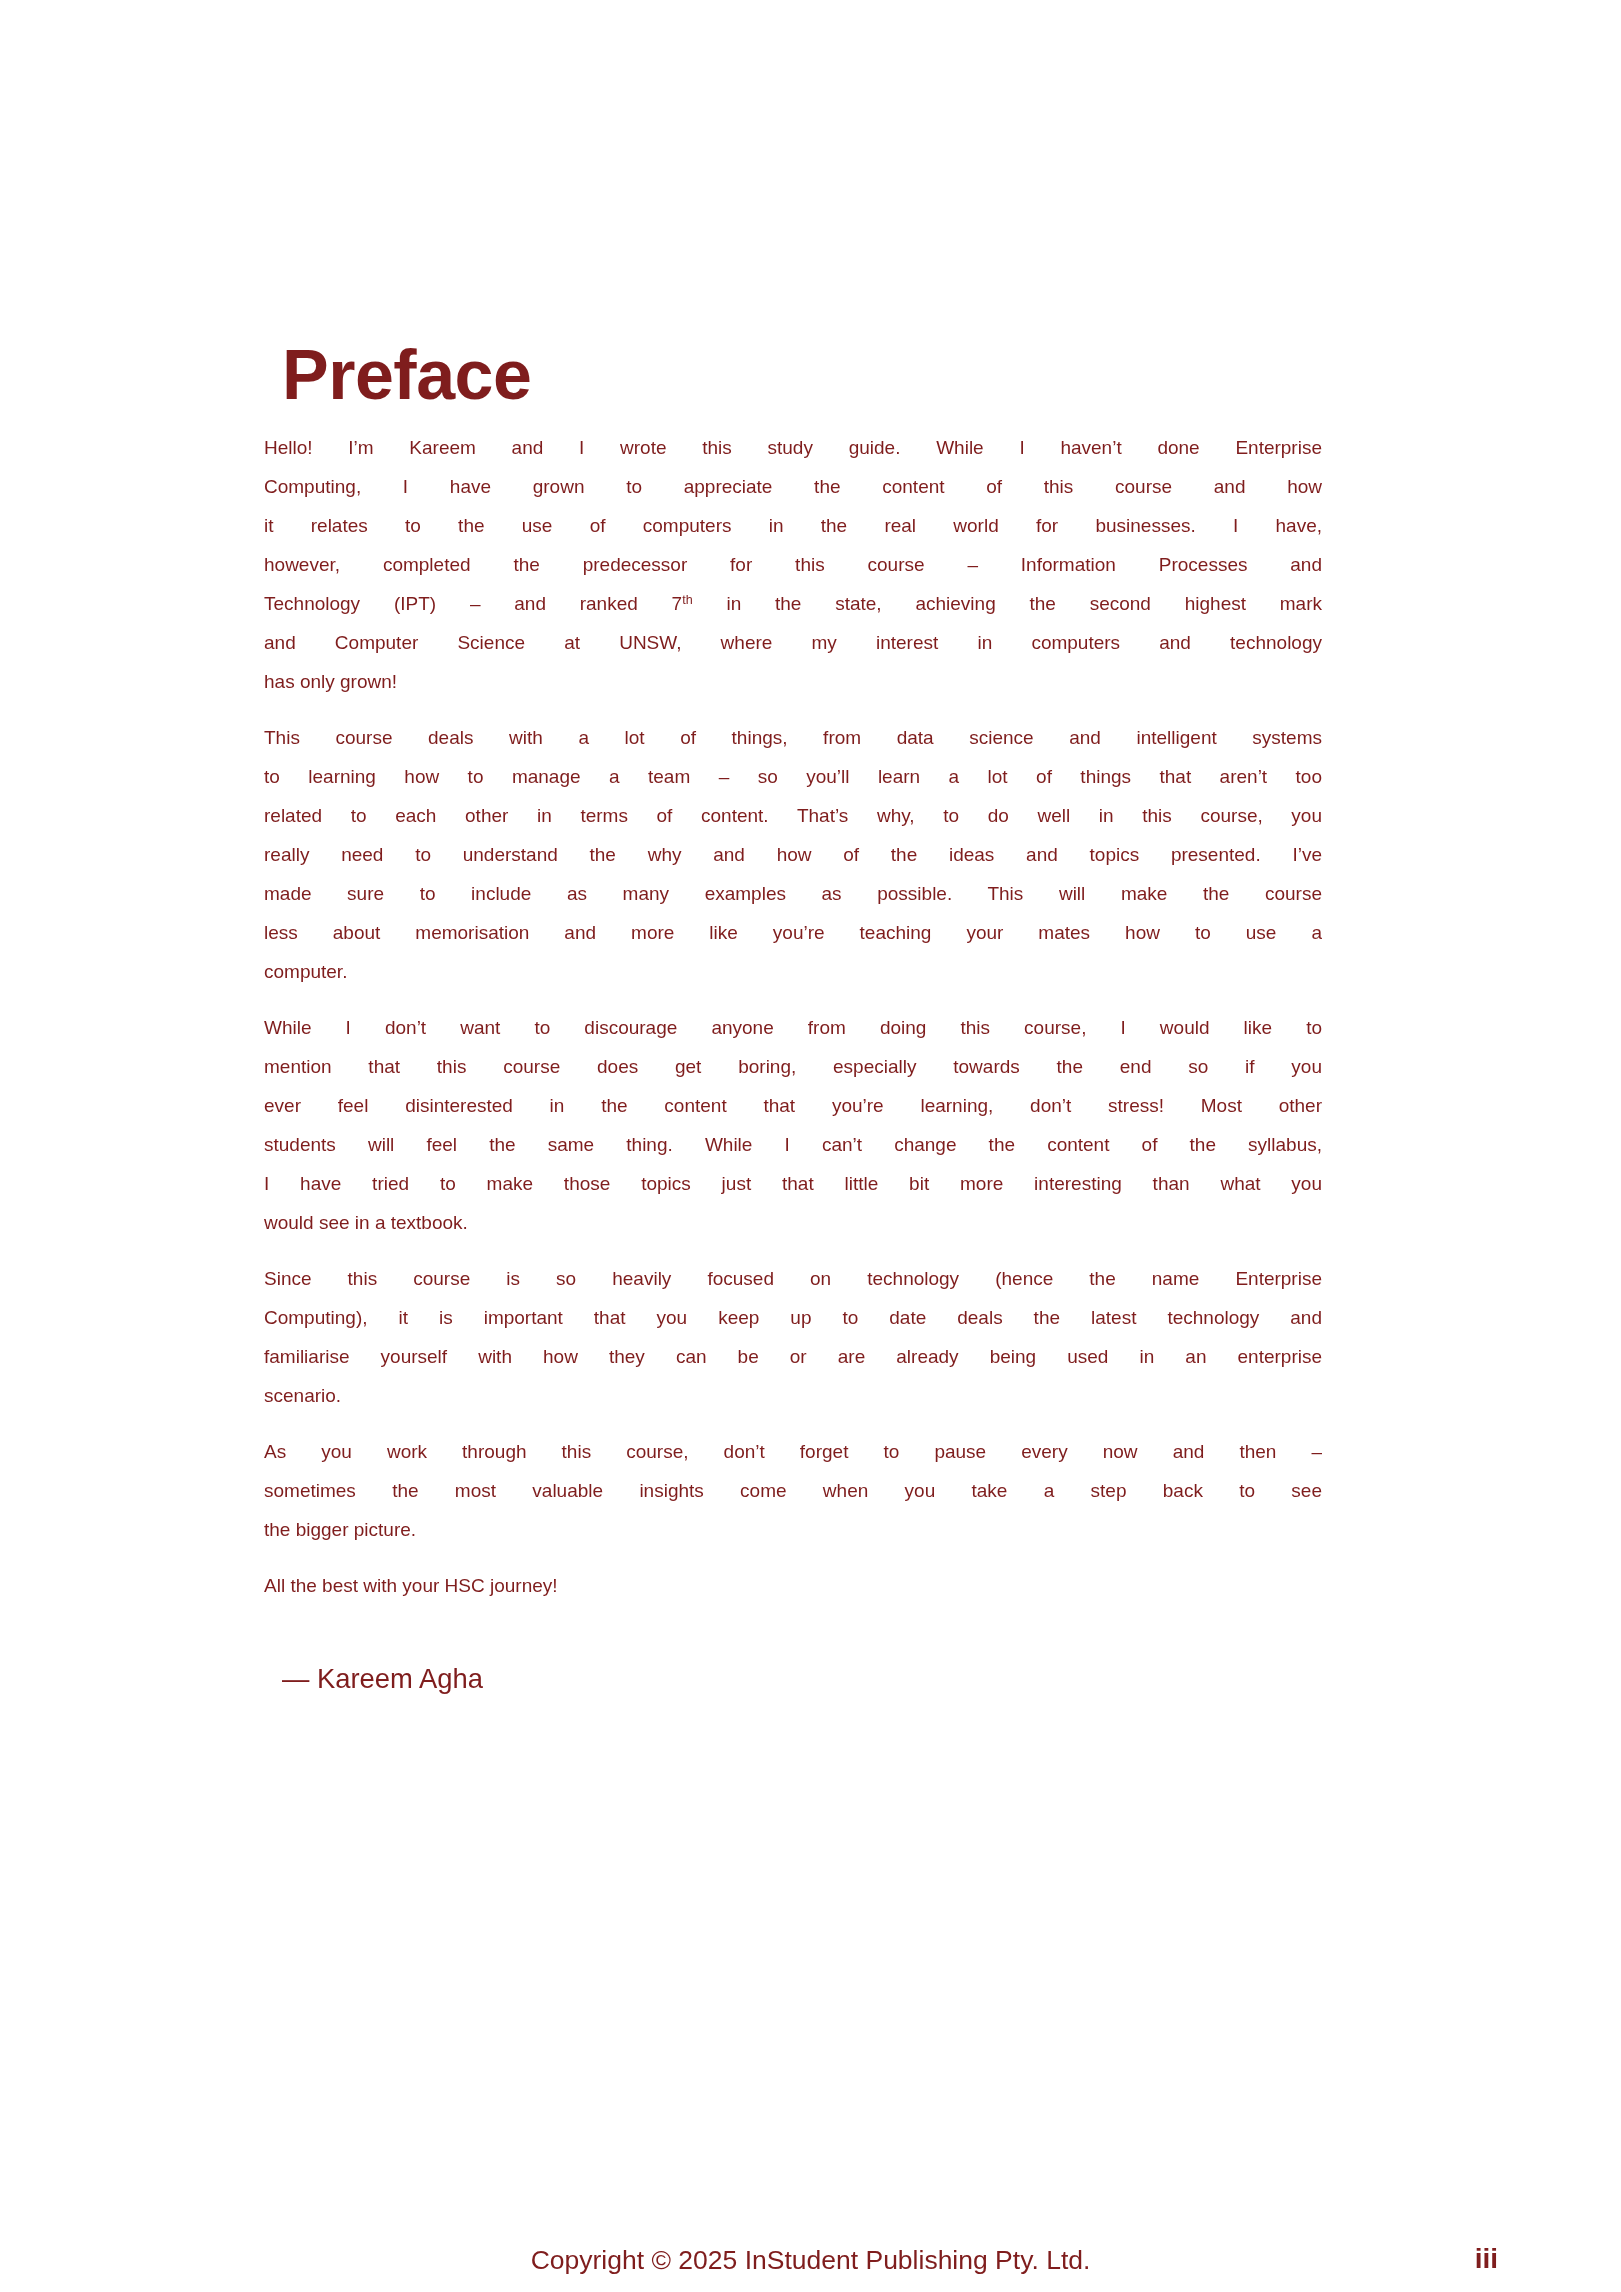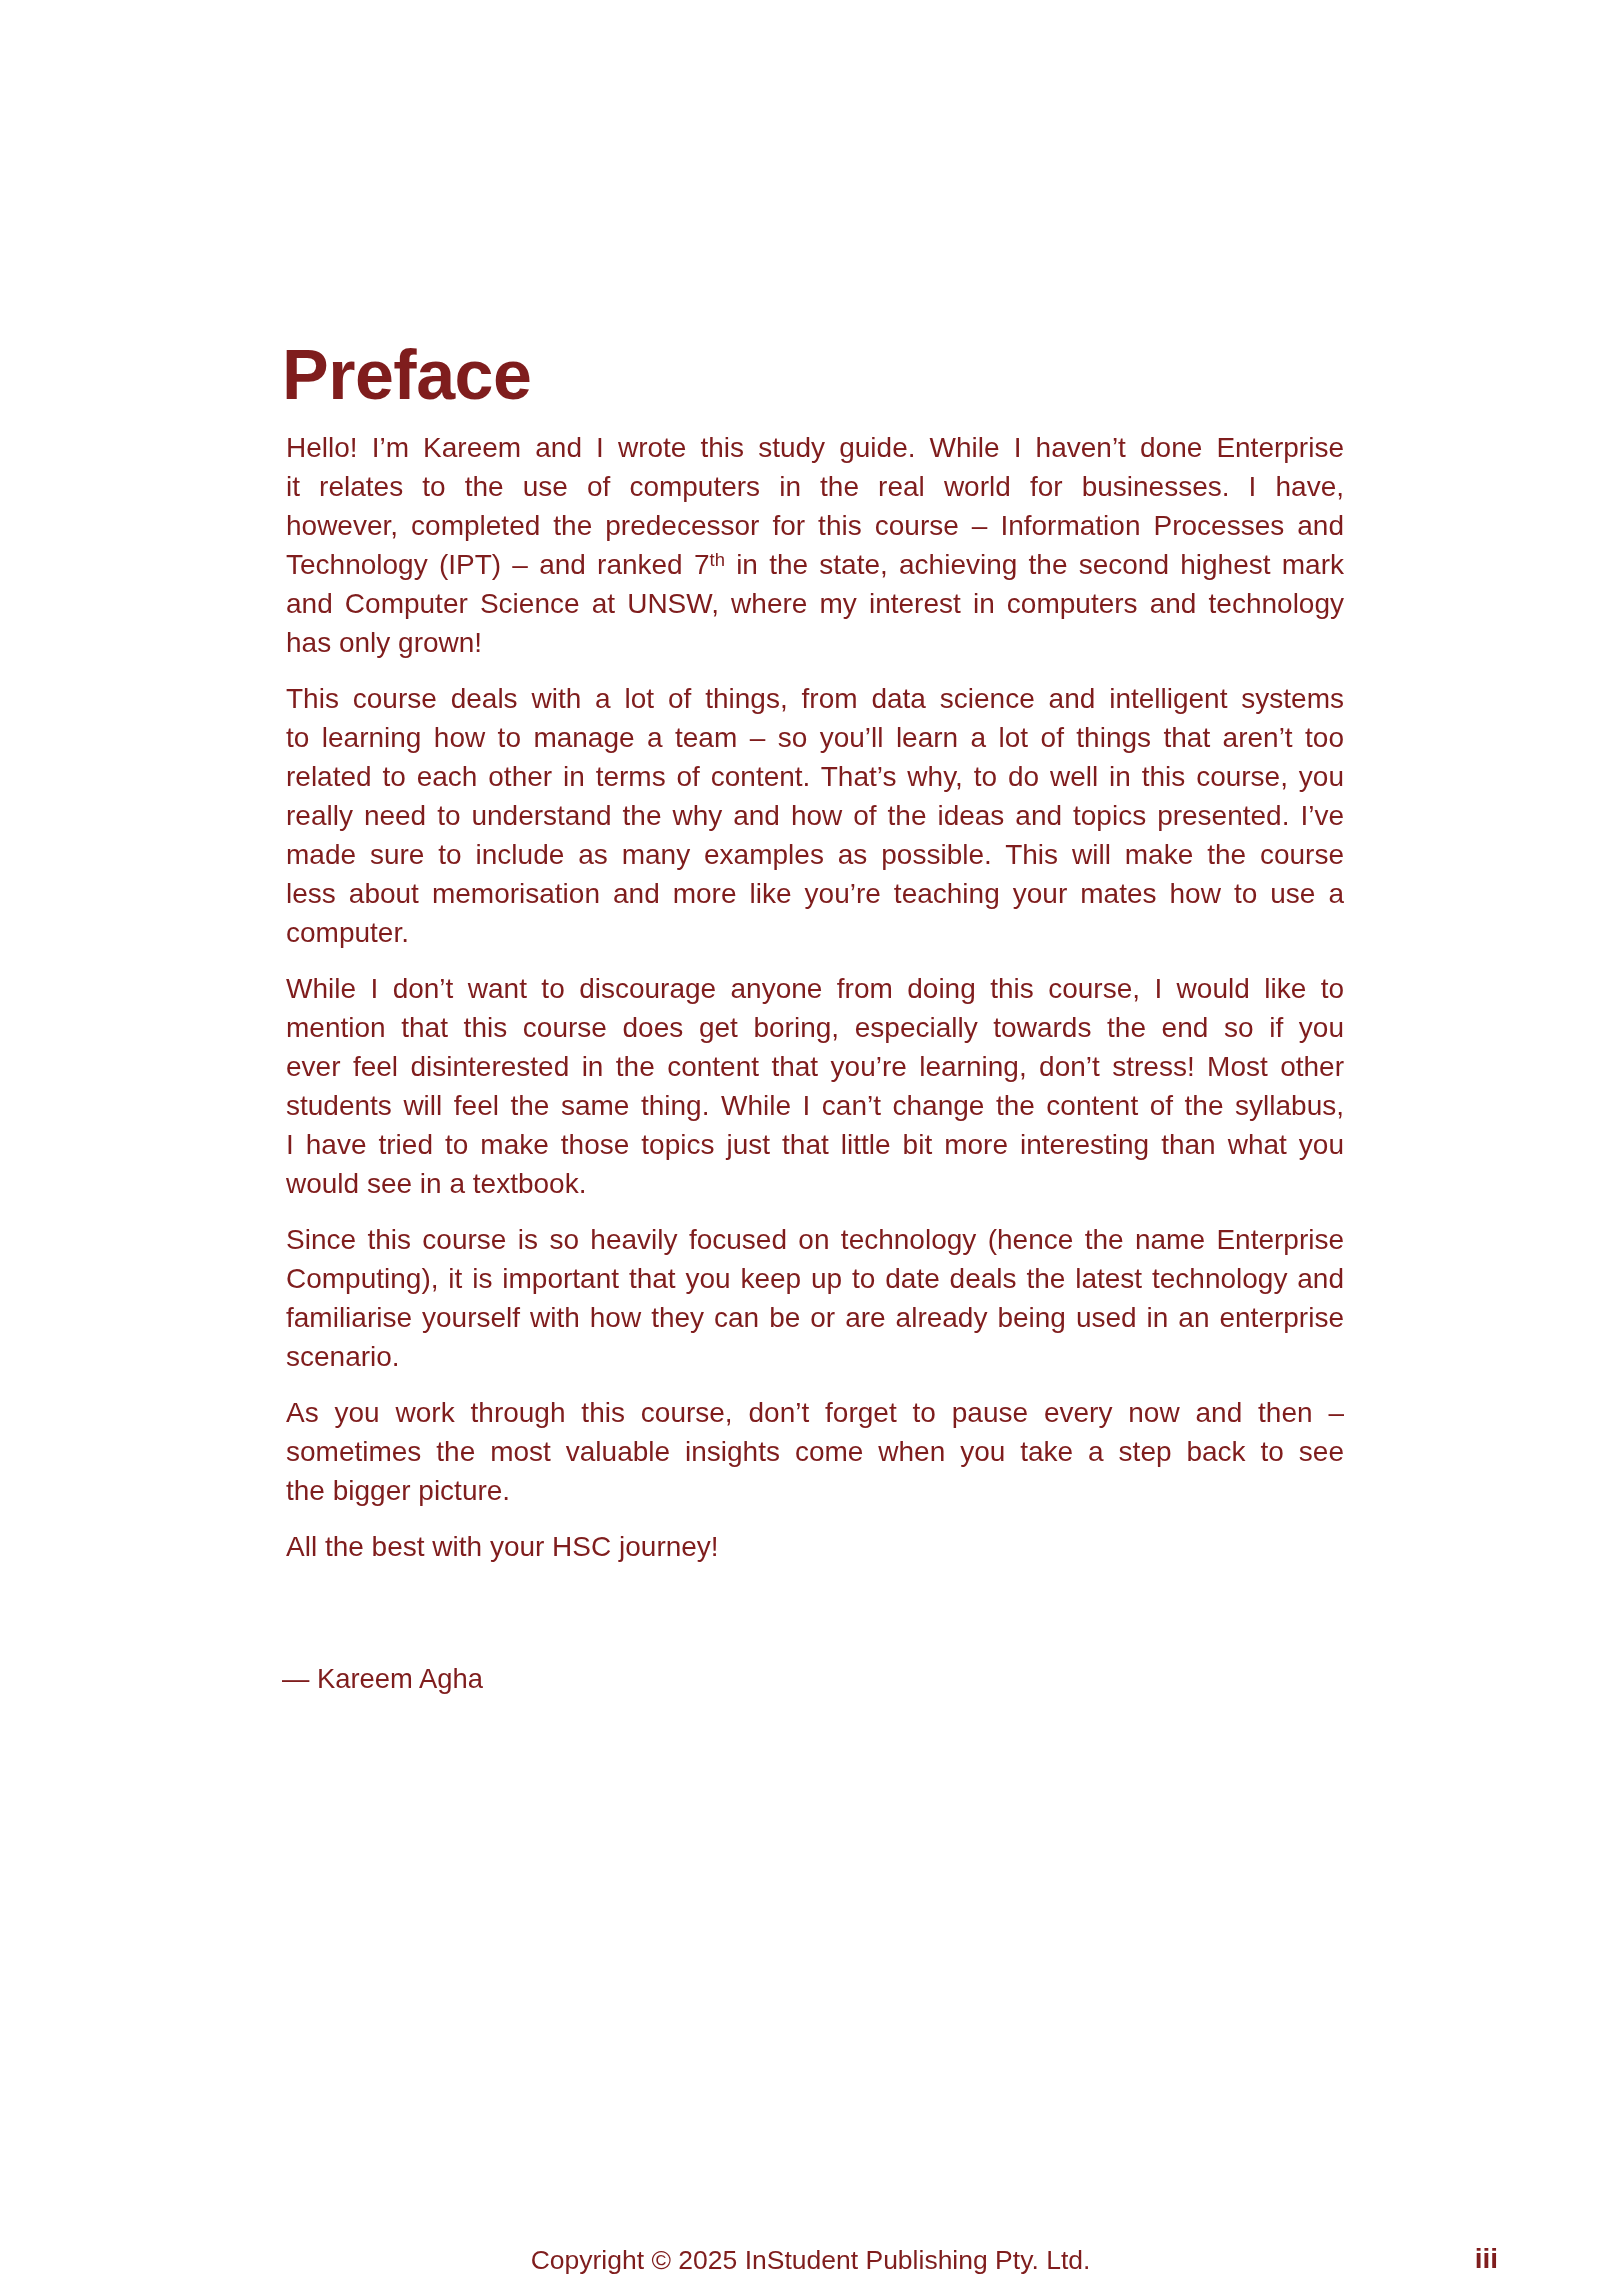--- a/index.html
+++ b/index.html
@@ -23,24 +23,24 @@
     top: 340px;
     margin: 0;
     font-size: 70px;
     font-weight: bold;
     line-height: 1;
     letter-spacing: -0.5px;
     white-space: nowrap;
   }
   .body-text {
     position: absolute;
-    left: 286px;
+    left: 264px;
     top: 428px;
     width: 1058px;
-    font-size: 28px;
+    font-size: 19px;
     line-height: 39px;
   }
   .para {
     margin: 0 0 17px 0;
   }
   .para:last-child {
     margin-bottom: 0;
   }
   .line {
     height: 39px;
@@ -84,20 +84,21 @@
 </style>
 </head>
 <body>
 
 <div class="page">
   <h1 class="title">Preface</h1>
 
   <div class="body-text">
       <div class="para">
         <div class="line">Hello! I’m Kareem and I wrote this study guide. While I haven’t done Enterprise</div>
+        <div class="line">Computing, I have grown to appreciate the content of this course and how</div>
         <div class="line">it relates to the use of computers in the real world for businesses. I have,</div>
         <div class="line">however, completed the predecessor for this course – Information Processes and</div>
         <div class="line">Technology (IPT) – and ranked 7<sup>th</sup> in the state, achieving the second highest mark</div>
         <div class="line">and Computer Science at UNSW, where my interest in computers and technology</div>
         <div class="line">has only grown!</div>
       </div>
       <div class="para">
         <div class="line">This course deals with a lot of things, from data science and intelligent systems</div>
         <div class="line">to learning how to manage a team – so you’ll learn a lot of things that aren’t too</div>
         <div class="line">related to each other in terms of content. That’s why, to do well in this course, you</div>

